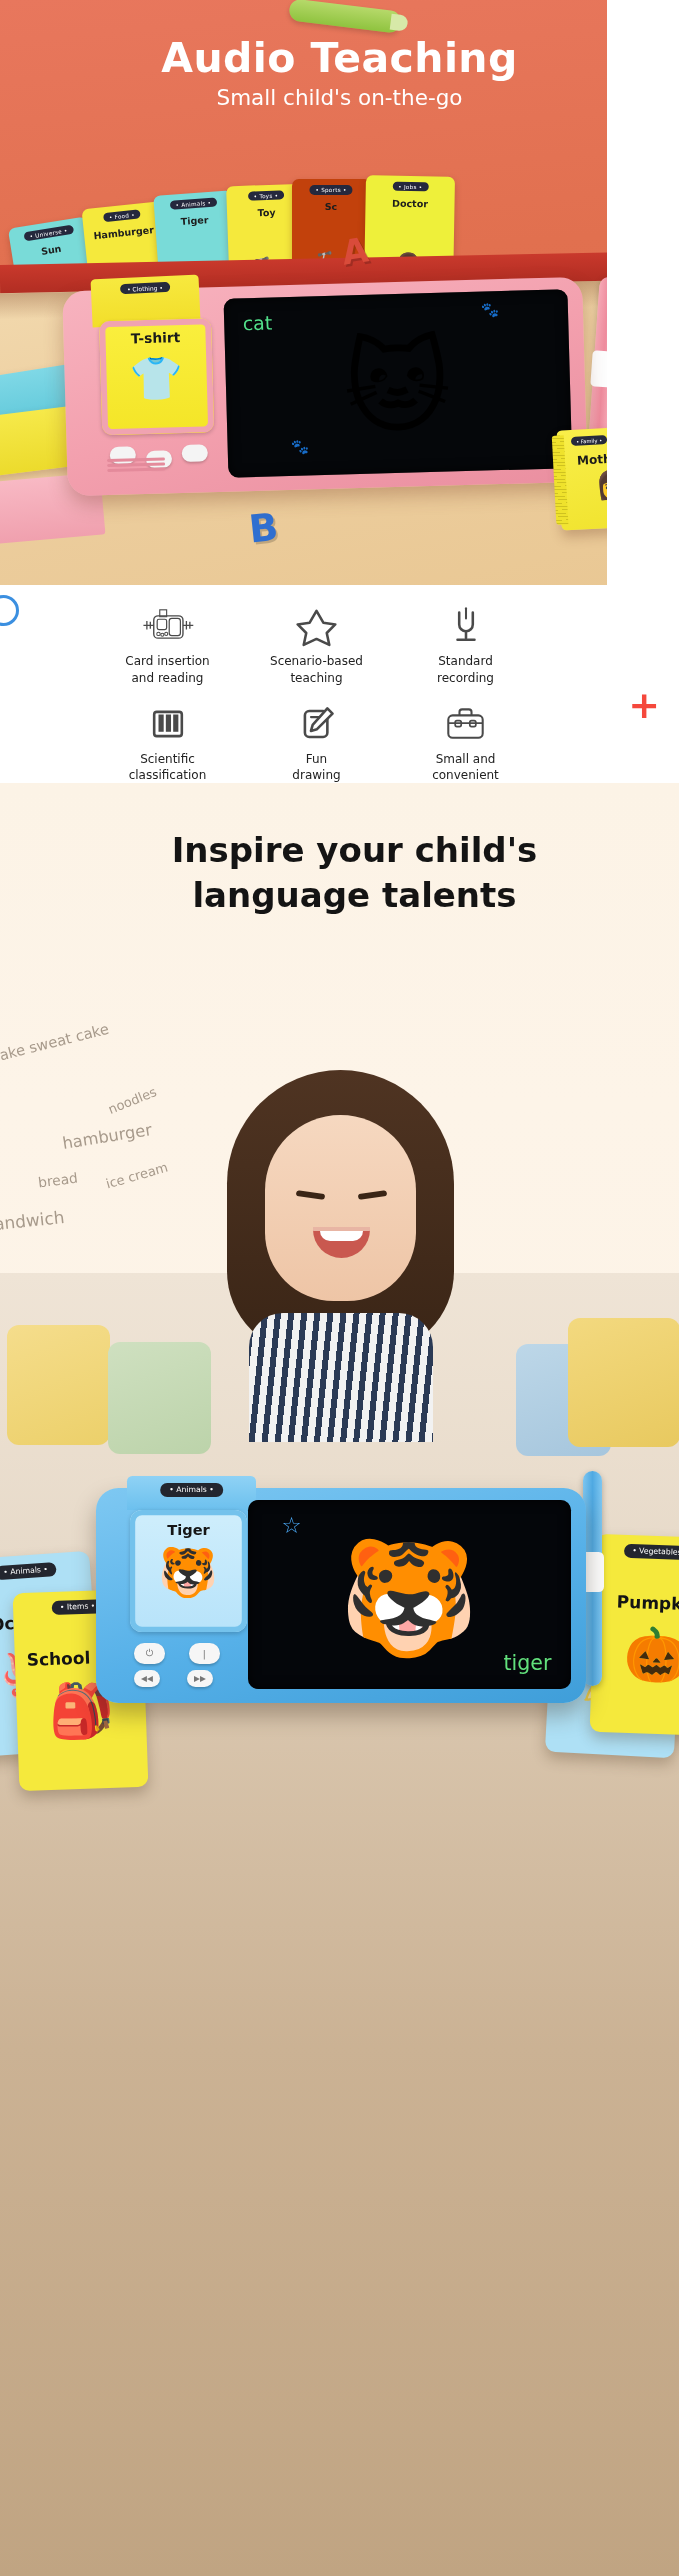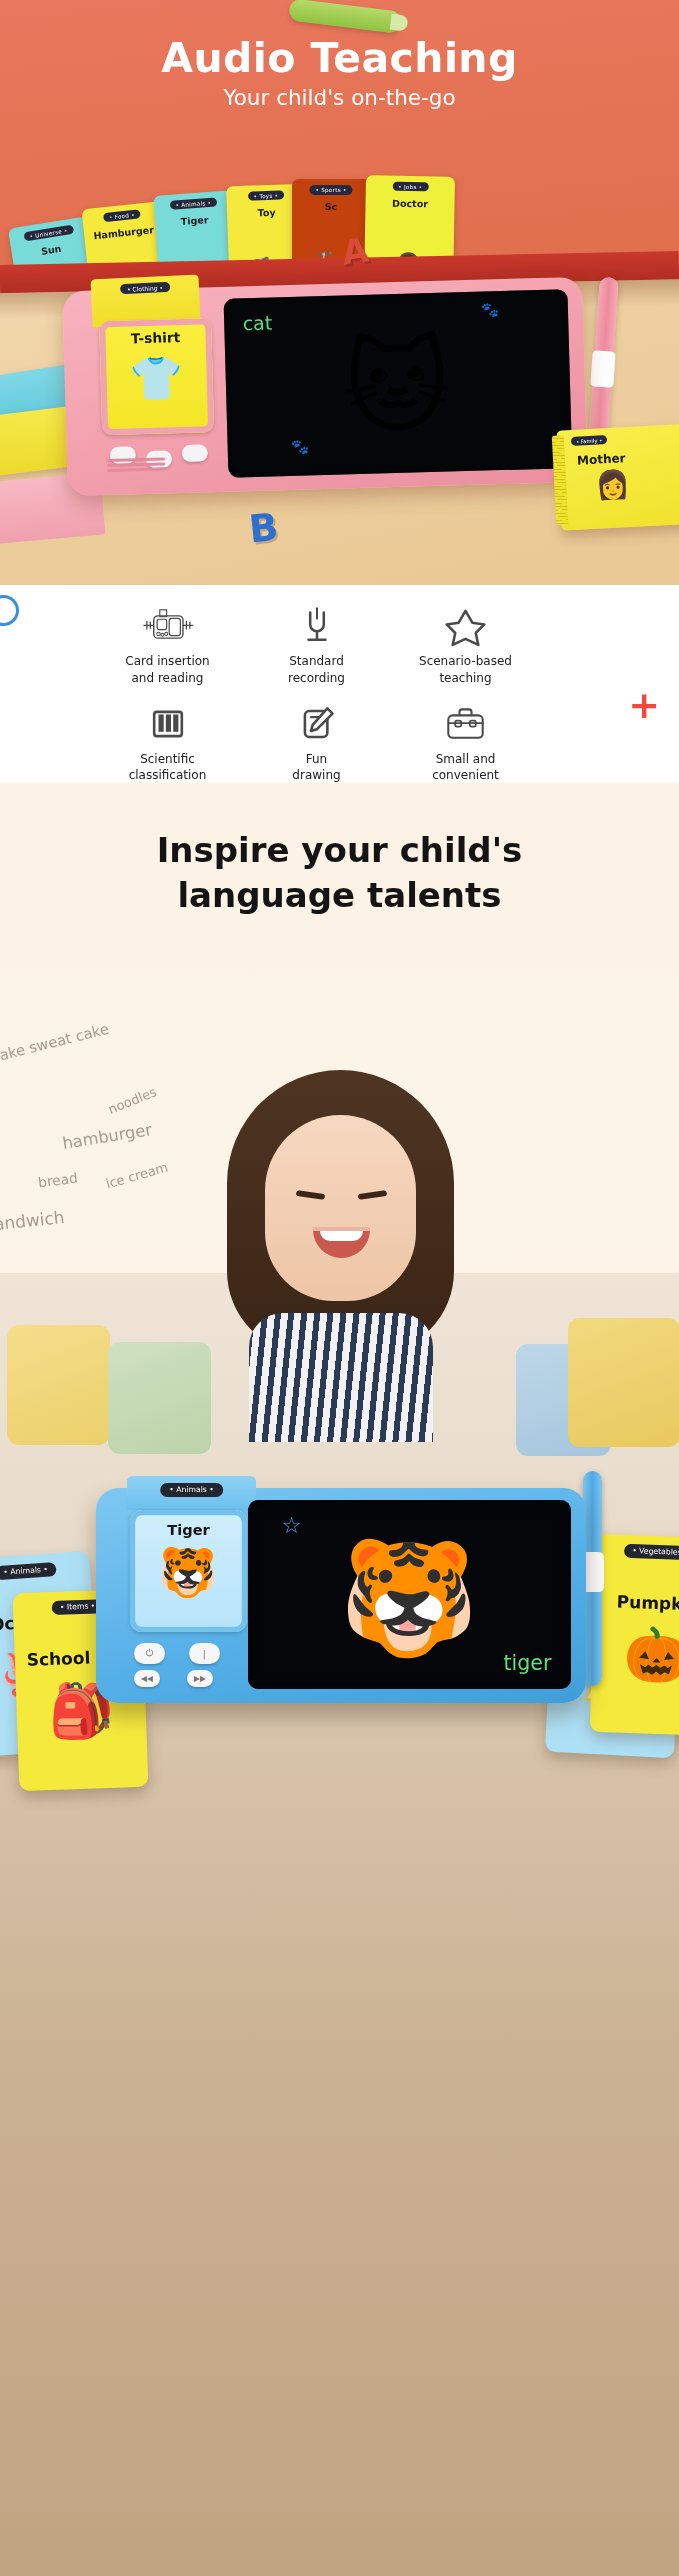--- a/index.html
+++ b/index.html
@@ -4,21 +4,21 @@
 <style>
   * { margin:0; padding:0; box-sizing:border-box; }
   body {
     width:679px; height:2576px; overflow:hidden;
     font-family:"DejaVu Sans", sans-serif;
     background:#fff;
   }
   .page { position:relative; width:679px; height:2576px; }
 
   
-  .hero { position:relative; width:679px; height:585px; background:#e2725b; overflow:hidden;text-decoration:underline; }
+  .hero { position:relative; width:607px; height:585px; background:#e2725b; overflow:hidden;text-decoration:underline; }
   .hero-bg-top { position:absolute; inset:0;
     background:linear-gradient(175deg,#e8775d 0%,#e1704f 45%,#dd6a4a 100%); }
   
   .hero-table { position:absolute; left:0; top:258px; width:679px; height:40px;
     background:linear-gradient(180deg,#c9392c 0%,#b52f24 60%,#a82a20 100%); transform:rotate(-1.2deg); }
   
   .hero-desk { position:absolute; left:-34px; top:286px; width:774px; height:310px;
     background:linear-gradient(170deg,#f2d9ae 0%,#edcfa0 35%,#e9c793 100%); transform:rotate(-1.2deg); }
   .hero-desk-shadow { position:absolute; left:-34px; top:286px; width:774px; height:26px;
     background:linear-gradient(180deg,rgba(120,60,30,.33),rgba(120,60,30,0)); transform:rotate(-1.2deg); }
@@ -116,21 +116,21 @@
   .feat-mark-r { position:absolute; right:19px; top:101px; font-size:38px; color:#f5483c;
     font-weight:700; line-height:1; }
   .feat-grid { position:absolute; left:93px; top:19px; width:447px;
     display:grid; grid-template-columns:repeat(3,1fr); row-gap:15.5px; }
   .feat-item { text-align:center; }
   .feat-ic { height:46px; display:flex; align-items:center; justify-content:center; }
   .feat-label { font-size:12px; color:#222; line-height:1.35; margin-top:3.4px; }
 
   
   .inspire { position:relative; width:679px; height:1793px;
-    background:linear-gradient(180deg,#fcf3e6 0%,#fdf4e8 18%,#fbf0e2 100%); overflow:hidden; }
+    background:linear-gradient(180deg,#fcf3e6 0%,#fdf4e8 18%,#fbf0e2 100%); overflow:hidden;padding-left:15px; }
   .insp-title { position:absolute; width:679px; top:45px; text-align:center;
     font-size:34px; font-weight:700; color:#141414; line-height:1.32; }
   .insp-sub { position:absolute; width:679px; top:157px; text-align:center;
     font-size:22.4px; color:#1c1c1c; }
 
   
   .wc { position:absolute; color:#a09384; font-size:14.6px; white-space:nowrap; opacity:.92; }
 
   
   .scene { position:absolute; left:0; top:258px; width:679px; height:1535px; overflow:hidden; }
@@ -202,21 +202,21 @@
 
 <div class="page">
 
   <section class="hero">
     <div class="hero-bg-top"></div>
 
     <div class="green-stylus"></div>
 
     <h1 class="hero-title">Audio Teaching</h1>
     <div class="hero-sub">
-      <div>Your child's on-the-go</div>
+      <div>Small child's on-the-go</div>
     </div>
 
     <div class="fan">
       <div class="fan-card" style="left:0px;  top:53px; transform:rotate(-9deg); background:#79dbd8;">
         <span class="fan-badge">• Universe •</span>
         <span class="fan-word">Sun</span>
         <span class="fan-art">☀️</span>
         <span class="fan-barcode"></span>
       </div>
       <div class="fan-card" style="left:71px; top:36px; transform:rotate(-6deg); background:#f5e93c;">
@@ -326,41 +326,41 @@
           </svg>
         </div>
         <div class="feat-label">
           <div>Card insertion</div>
           <div>and reading</div>
         </div>
       </div>
 
       <div class="feat-item">
         <div class="feat-ic">
+          <svg width="41" height="40" viewBox="0 0 48 46">
+            <path d="M24 4 L32 18 L46 20 L36 30 L39 44 L24 37 L9 44 L12 30 L2 20 L16 18 Z" fill="none" stroke="#4a4a4a" stroke-width="3" stroke-linejoin="round"></path>
+          </svg>
+        </div>
+        <div class="feat-label">
+          <div>Scenario-based</div>
+          <div>teaching</div>
+        </div>
+      </div>
+
+      <div class="feat-item">
+        <div class="feat-ic">
           <svg width="34" height="40" viewBox="0 0 40 46">
             <path d="M12 6v14a8 8 0 0 0 16 0V6" fill="none" stroke="#4a4a4a" stroke-width="3" stroke-linecap="round"></path>
             <path d="M20 1v12" stroke="#4a4a4a" stroke-width="2.4" stroke-linecap="round"></path>
             <path d="M20 28v8M10 38h20" stroke="#4a4a4a" stroke-width="3" stroke-linecap="round"></path>
           </svg>
         </div>
         <div class="feat-label">
           <div>Standard</div>
           <div>recording</div>
-        </div>
-      </div>
-
-      <div class="feat-item">
-        <div class="feat-ic">
-          <svg width="41" height="40" viewBox="0 0 48 46">
-            <path d="M24 4 L32 18 L46 20 L36 30 L39 44 L24 37 L9 44 L12 30 L2 20 L16 18 Z" fill="none" stroke="#4a4a4a" stroke-width="3" stroke-linejoin="round"></path>
-          </svg>
-        </div>
-        <div class="feat-label">
-          <div>Scenario-based</div>
-          <div>teaching</div>
         </div>
       </div>
 
       <div class="feat-item">
         <div class="feat-ic">
           <svg width="38" height="38" viewBox="0 0 44 44">
             <rect x="6" y="8" width="32" height="28" rx="3" fill="none" stroke="#4a4a4a" stroke-width="3"></rect>
             <rect x="11" y="11" width="6" height="20" fill="#4a4a4a"></rect>
             <rect x="19.5" y="11" width="6" height="20" fill="#4a4a4a"></rect>
             <rect x="28" y="11" width="6" height="20" fill="#4a4a4a"></rect>

